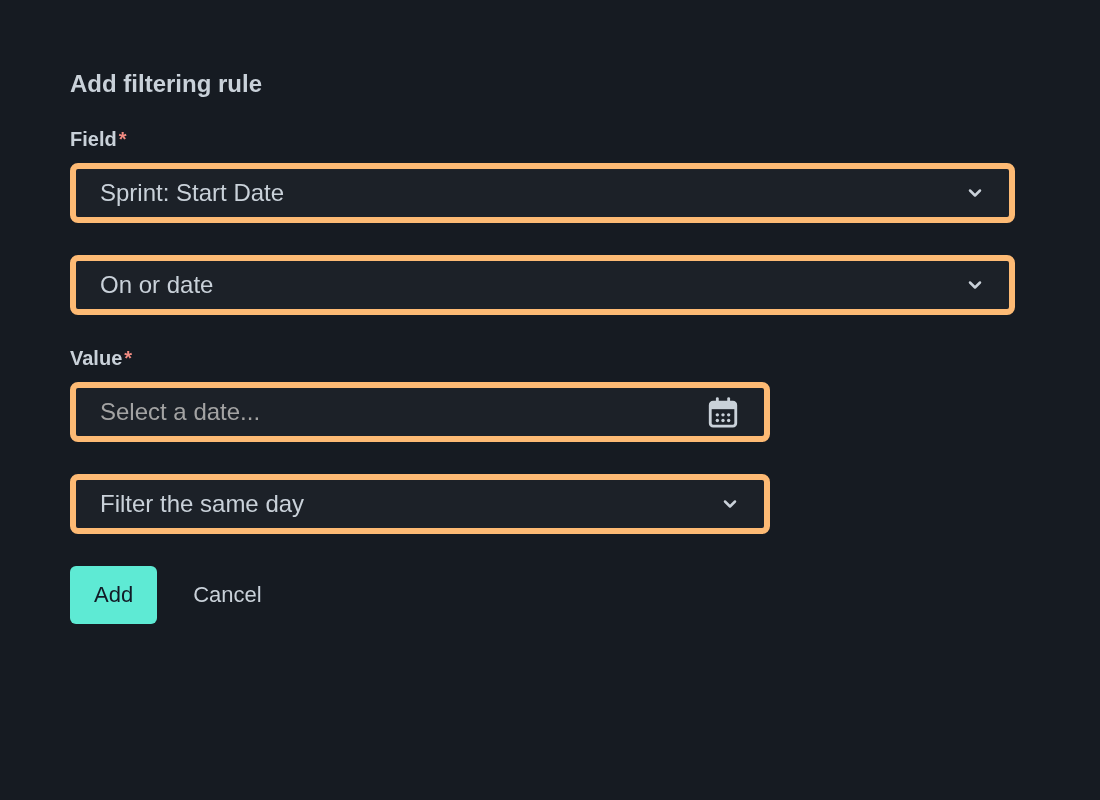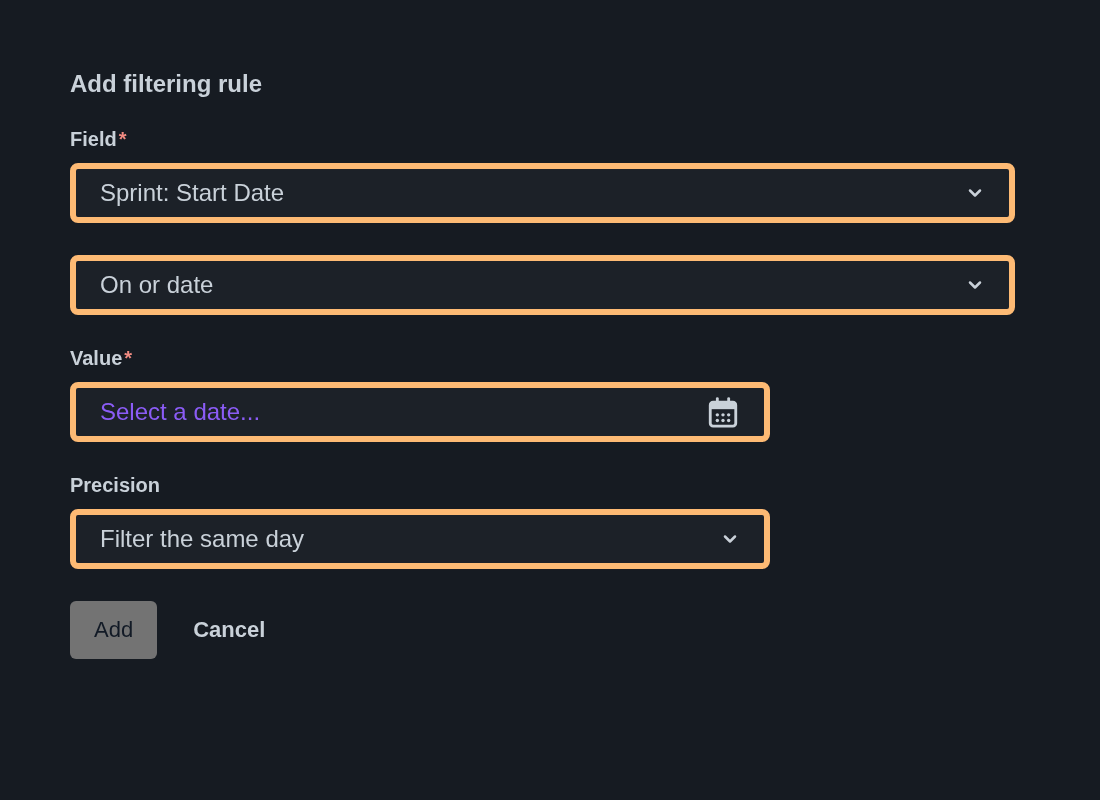--- a/index.html
+++ b/index.html
@@ -54,21 +54,21 @@
     padding: 0 24px;
     cursor: pointer;
   }
   .select-value {
     color: #c9d1d9;
     font-size: 24px;
     flex: 1;
     text-align: left;
   }
   .select-placeholder {
-    color: #8b5cf6;
+    color: #a3a3a3;
     font-size: 24px;
     flex: 1;
     text-align: left;
   }
   .chevron-icon {
     width: 20px;
     height: 20px;
     color: #c9d1d9;
     flex-shrink: 0;
   }
@@ -78,35 +78,35 @@
     color: #c9d1d9;
     flex-shrink: 0;
   }
   .button-row {
     display: flex;
     align-items: center;
     gap: 36px;
     margin-top: 30px;
   }
   .btn-primary {
-    background: #737373;
+    background: #5eead4;
     color: #121a26;
     border: none;
     border-radius: 6px;
     padding: 16px 24px;
     font-size: 22px;
     font-weight: 500;
     cursor: pointer;
   }
   .btn-link {
     background: transparent;
     border: none;
     color: #c9d1d9;
     font-size: 22px;
-    font-weight: 700;
+    font-weight: 400;
     cursor: pointer;
   }
 </style>
 </head>
 <body>
 
 <div class="container">
   <h2 class="form-title">Add filtering rule</h2>
 
   <div class="field-group">
@@ -145,23 +145,20 @@
         <circle cx="12" cy="14" r="1.2" fill="currentColor"></circle>
         <circle cx="16" cy="14" r="1.2" fill="currentColor"></circle>
         <circle cx="8" cy="18" r="1.2" fill="currentColor"></circle>
         <circle cx="12" cy="18" r="1.2" fill="currentColor"></circle>
         <circle cx="16" cy="18" r="1.2" fill="currentColor"></circle>
       </svg>
     </div>
   </div>
 
   <div class="field-group narrow">
-    <div>
-      <span class="field-label">Precision</span>
-    </div>
     <div class="select-control">
       <span class="select-value">Filter the same day</span>
       <svg class="chevron-icon" viewBox="0 0 24 24" fill="none" stroke="currentColor" stroke-width="3" stroke-linecap="round" stroke-linejoin="round">
           <polyline points="6 9 12 15 18 9"></polyline>
         </svg>
     </div>
   </div>
 
   <div class="button-row">
     <button class="btn-primary">Add</button>

